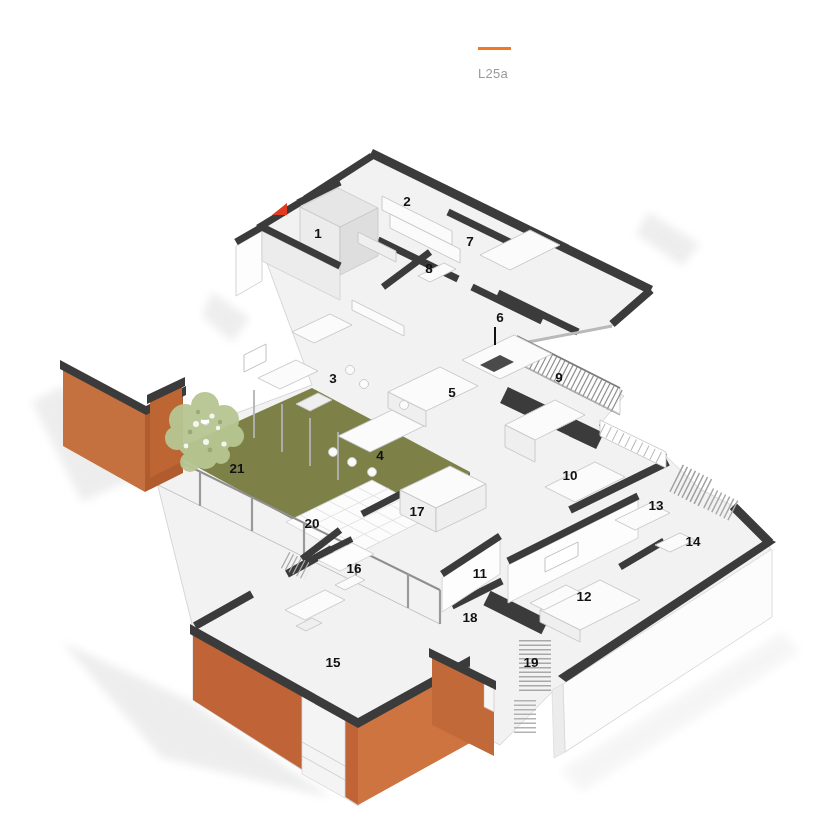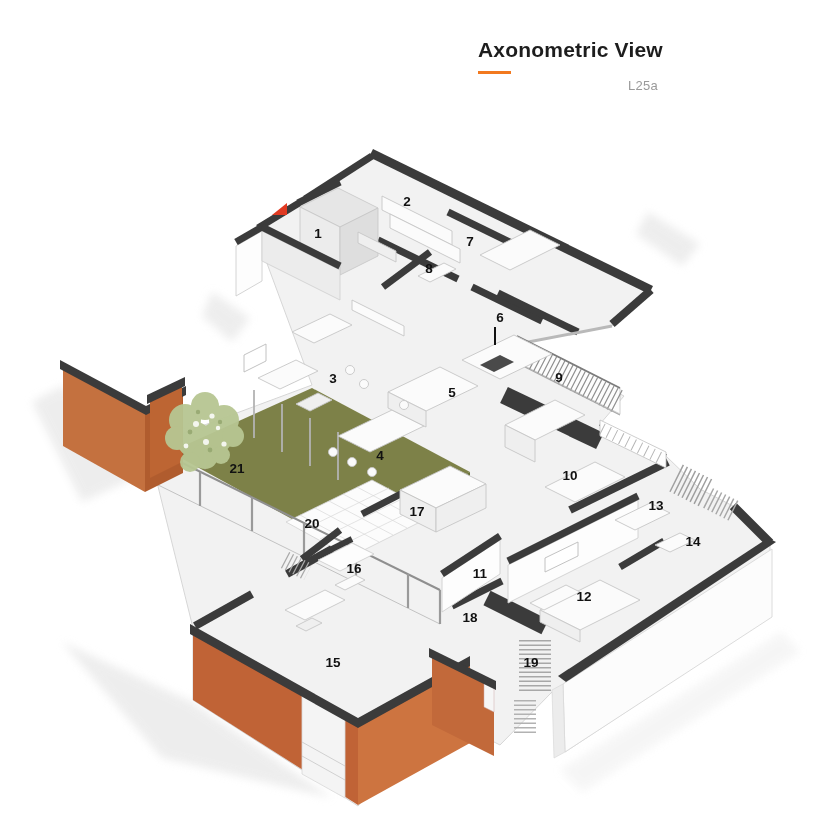--- a/index.html
+++ b/index.html
@@ -1,21 +1,21 @@
 <!DOCTYPE html>
 <html><head>
 <meta charset="utf-8">
 <style>
   html,body{margin:0;padding:0;background:#ffffff;}
   .page{position:relative;width:828px;height:828px;background:#ffffff;overflow:hidden;
         font-family:"Liberation Sans", sans-serif;}
   .titleblock{position:absolute;left:478px;top:38px;width:330px;}
   .title{font-size:21px;font-weight:700;color:#1d1d1d;letter-spacing:.2px;margin:0;}
   .accent{width:33px;height:3px;background:#f2791f;margin-top:9px;}
-  .subtitle{font-size:13px;color:#9a9a9a;margin-top:4px;letter-spacing:.3px;text-align:center;}
+  .subtitle{font-size:13px;color:#9a9a9a;margin-top:16px;letter-spacing:.3px;}
   svg{position:absolute;left:0;top:0;}
   .roomlabel{font-family:"Liberation Sans",sans-serif;font-size:13.5px;font-weight:700;fill:#111;}
   .floor{fill:#f2f2f2;stroke:#d6d6d6;stroke-width:1;}
   .whitewall{fill:#fdfdfd;stroke:#cfcfcf;stroke-width:.9;}
   .furn{fill:#fbfbfb;stroke:#c6c6c6;stroke-width:.9;}
   .furn2{fill:#efefef;stroke:#c6c6c6;stroke-width:.9;}
 </style>
 </head>
 <body>
 
@@ -280,18 +280,17 @@
       <text class="roomlabel" x="417" y="516">17</text>
       <text class="roomlabel" x="470" y="622">18</text>
       <text class="roomlabel" x="531" y="667">19</text>
       <text class="roomlabel" x="312" y="528">20</text>
       <text class="roomlabel" x="237" y="473">21</text>
       <line x1="495" y1="327" x2="495" y2="345" stroke="#111" stroke-width="2"></line>
     </g>
   </svg>
 
   <div class="titleblock">
-    <div class="title">Axonometric View</div>
     <div class="accent"></div>
     <div class="subtitle">L25a</div>
   </div>
 
 </div>
 
 </body></html>

